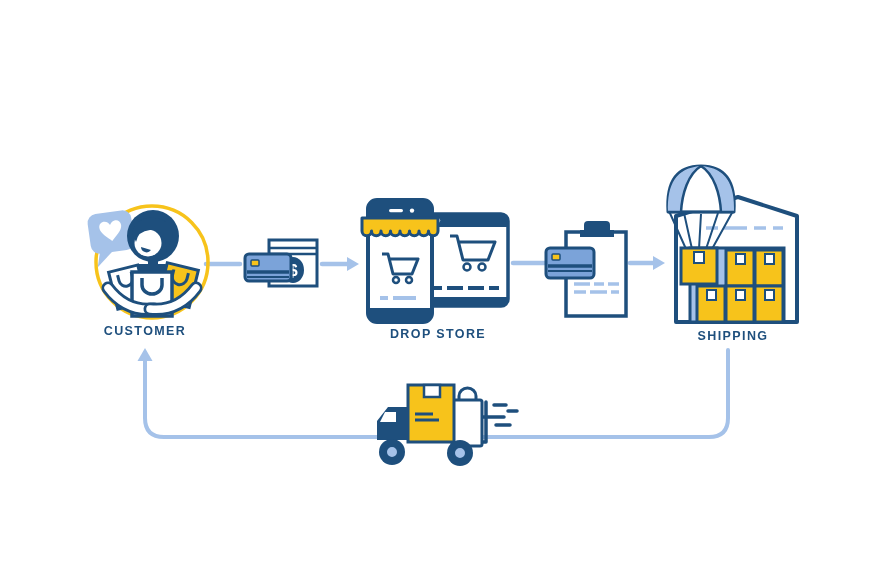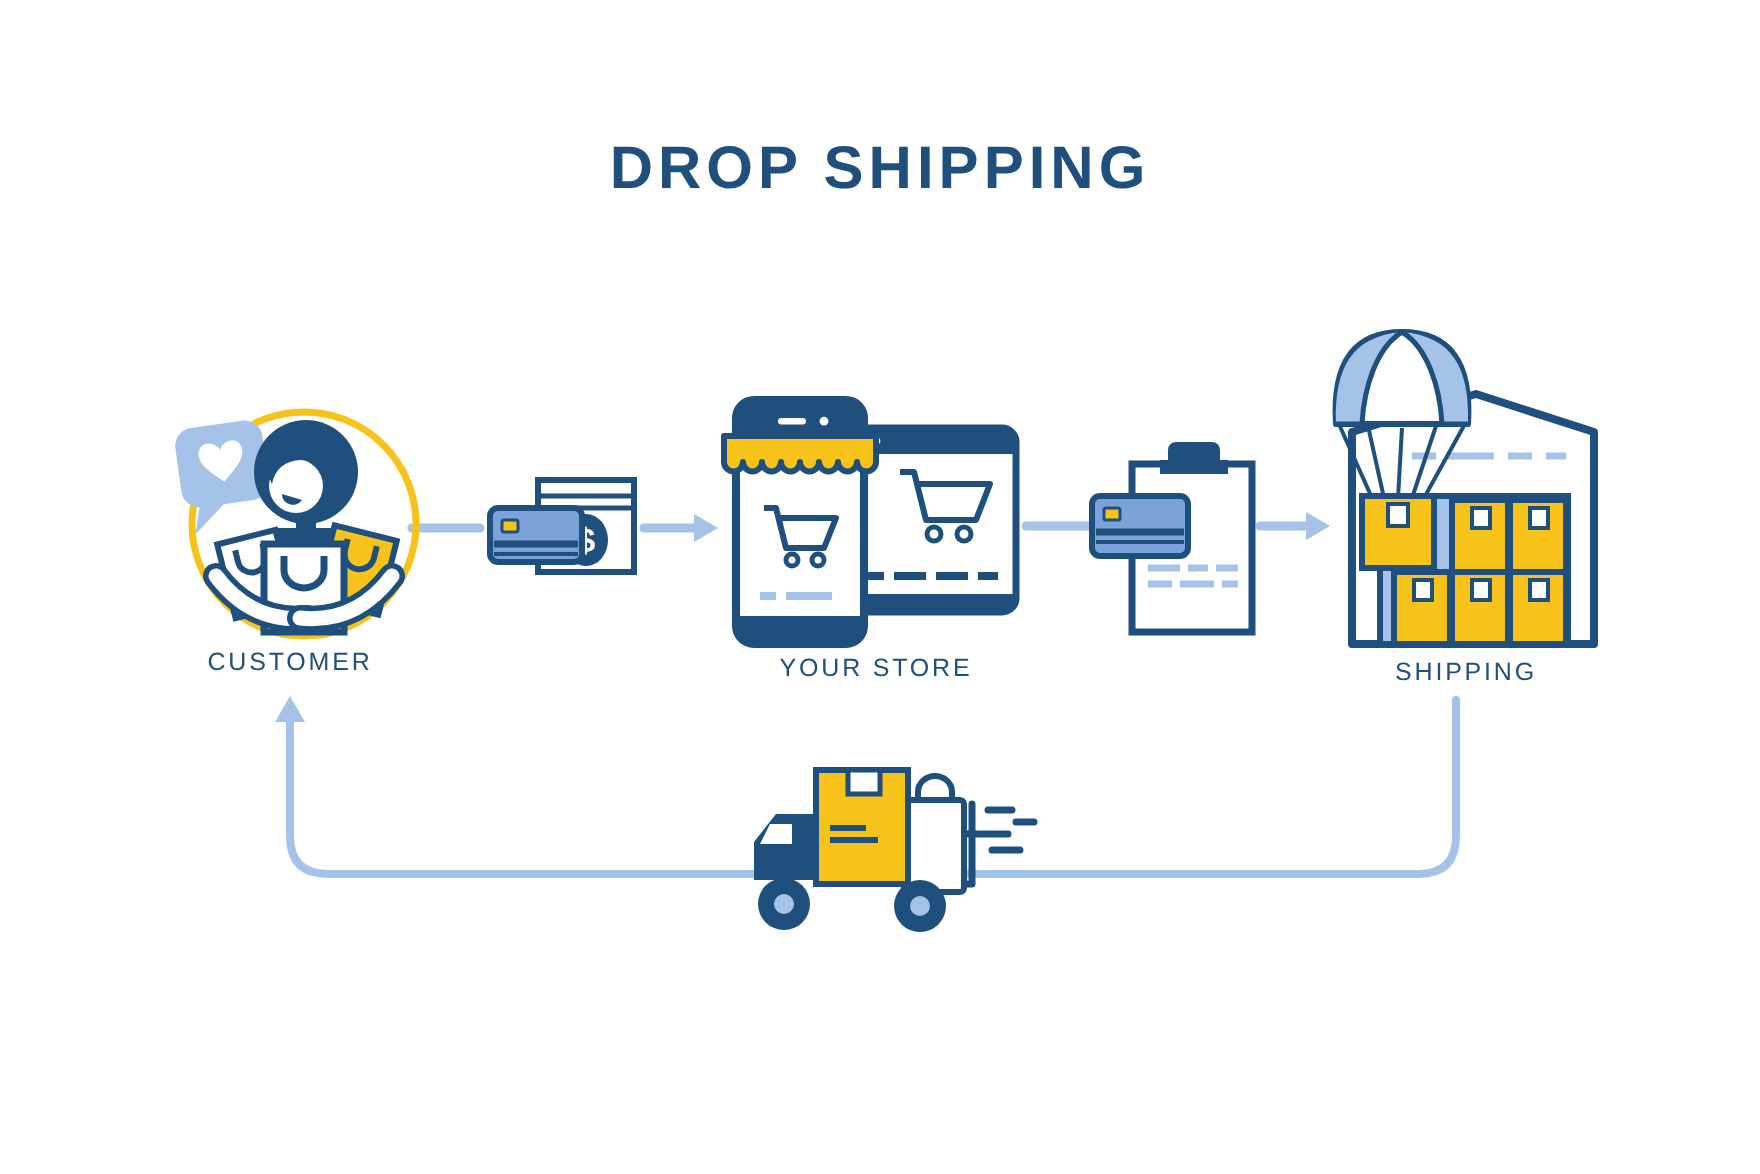--- a/index.html
+++ b/index.html
@@ -16,36 +16,35 @@
     font-family:"Liberation Sans", sans-serif;
   }
   .abs{position:absolute;}
   .title{
     position:absolute;left:0;top:68px;width:100%;margin:0;
     text-align:center;color:var(--navy);
     font-size:30px;font-weight:bold;letter-spacing:2.5px;
   }
   .node-label{
     position:absolute;transform:translateX(-50%);
-    color:var(--navy);font-size:12.5px;font-weight:normal;letter-spacing:1.4px;
+    color:var(--navy);font-size:12.5px;font-weight:bold;letter-spacing:1.4px;
     white-space:nowrap;
   }
   
   .fn{fill:var(--navy)} .fy{fill:var(--yellow)} .fw{fill:#fff}
   .fl{fill:var(--light-blue)} .fm{fill:var(--mid-blue)} .f0{fill:none}
   .sn{stroke:var(--navy)} .sy{stroke:var(--yellow)} .sl{stroke:var(--light-blue)}
   .sw{stroke:#fff}
   svg{display:block;}
 </style>
 </head>
 <body>
 
 <div class="stage">
 
-  <h1 class="title">DROP SHIPPING</h1>
 
   <svg class="abs" style="left:0;top:0" width="880" height="587" viewBox="0 0 880 587">
     <path class="f0 sl" stroke-width="4" stroke-linecap="round" d="M728 350 V418 Q728 437 709 437 H164 Q145 437 145 418 V360"></path>
     <polygon class="fl" points="145,348 137.5,361 152.5,361"></polygon>
   </svg>
 
   <svg class="abs" style="left:0;top:0" width="880" height="587" viewBox="0 0 880 587">
     <path class="f0 sl" stroke-width="4.5" stroke-linecap="round" d="M206 264 H240"></path>
     <path class="f0 sl" stroke-width="4.5" stroke-linecap="round" d="M322 264 H348"></path>
     <polygon class="fl" points="359,264 347,257 347,271"></polygon>
@@ -183,16 +182,16 @@
       <circle class="fn" cx="30" cy="80" r="13"></circle>
       <circle class="fl sn" cx="30" cy="80" r="6.5" stroke-width="3"></circle>
     </g>
     <g>
       <circle class="fn" cx="98" cy="81" r="13"></circle>
       <circle class="fl sn" cx="98" cy="81" r="6.5" stroke-width="3"></circle>
     </g>
   </svg>
 
   <div class="node-label" style="left:145px;top:324px">CUSTOMER</div>
-  <div class="node-label" style="left:438px;top:327px">YOUR STORE</div>
+  <div class="node-label" style="left:438px;top:327px">DROP STORE</div>
   <div class="node-label" style="left:733px;top:329px">SHIPPING</div>
 
 </div>
 
 </body></html>

